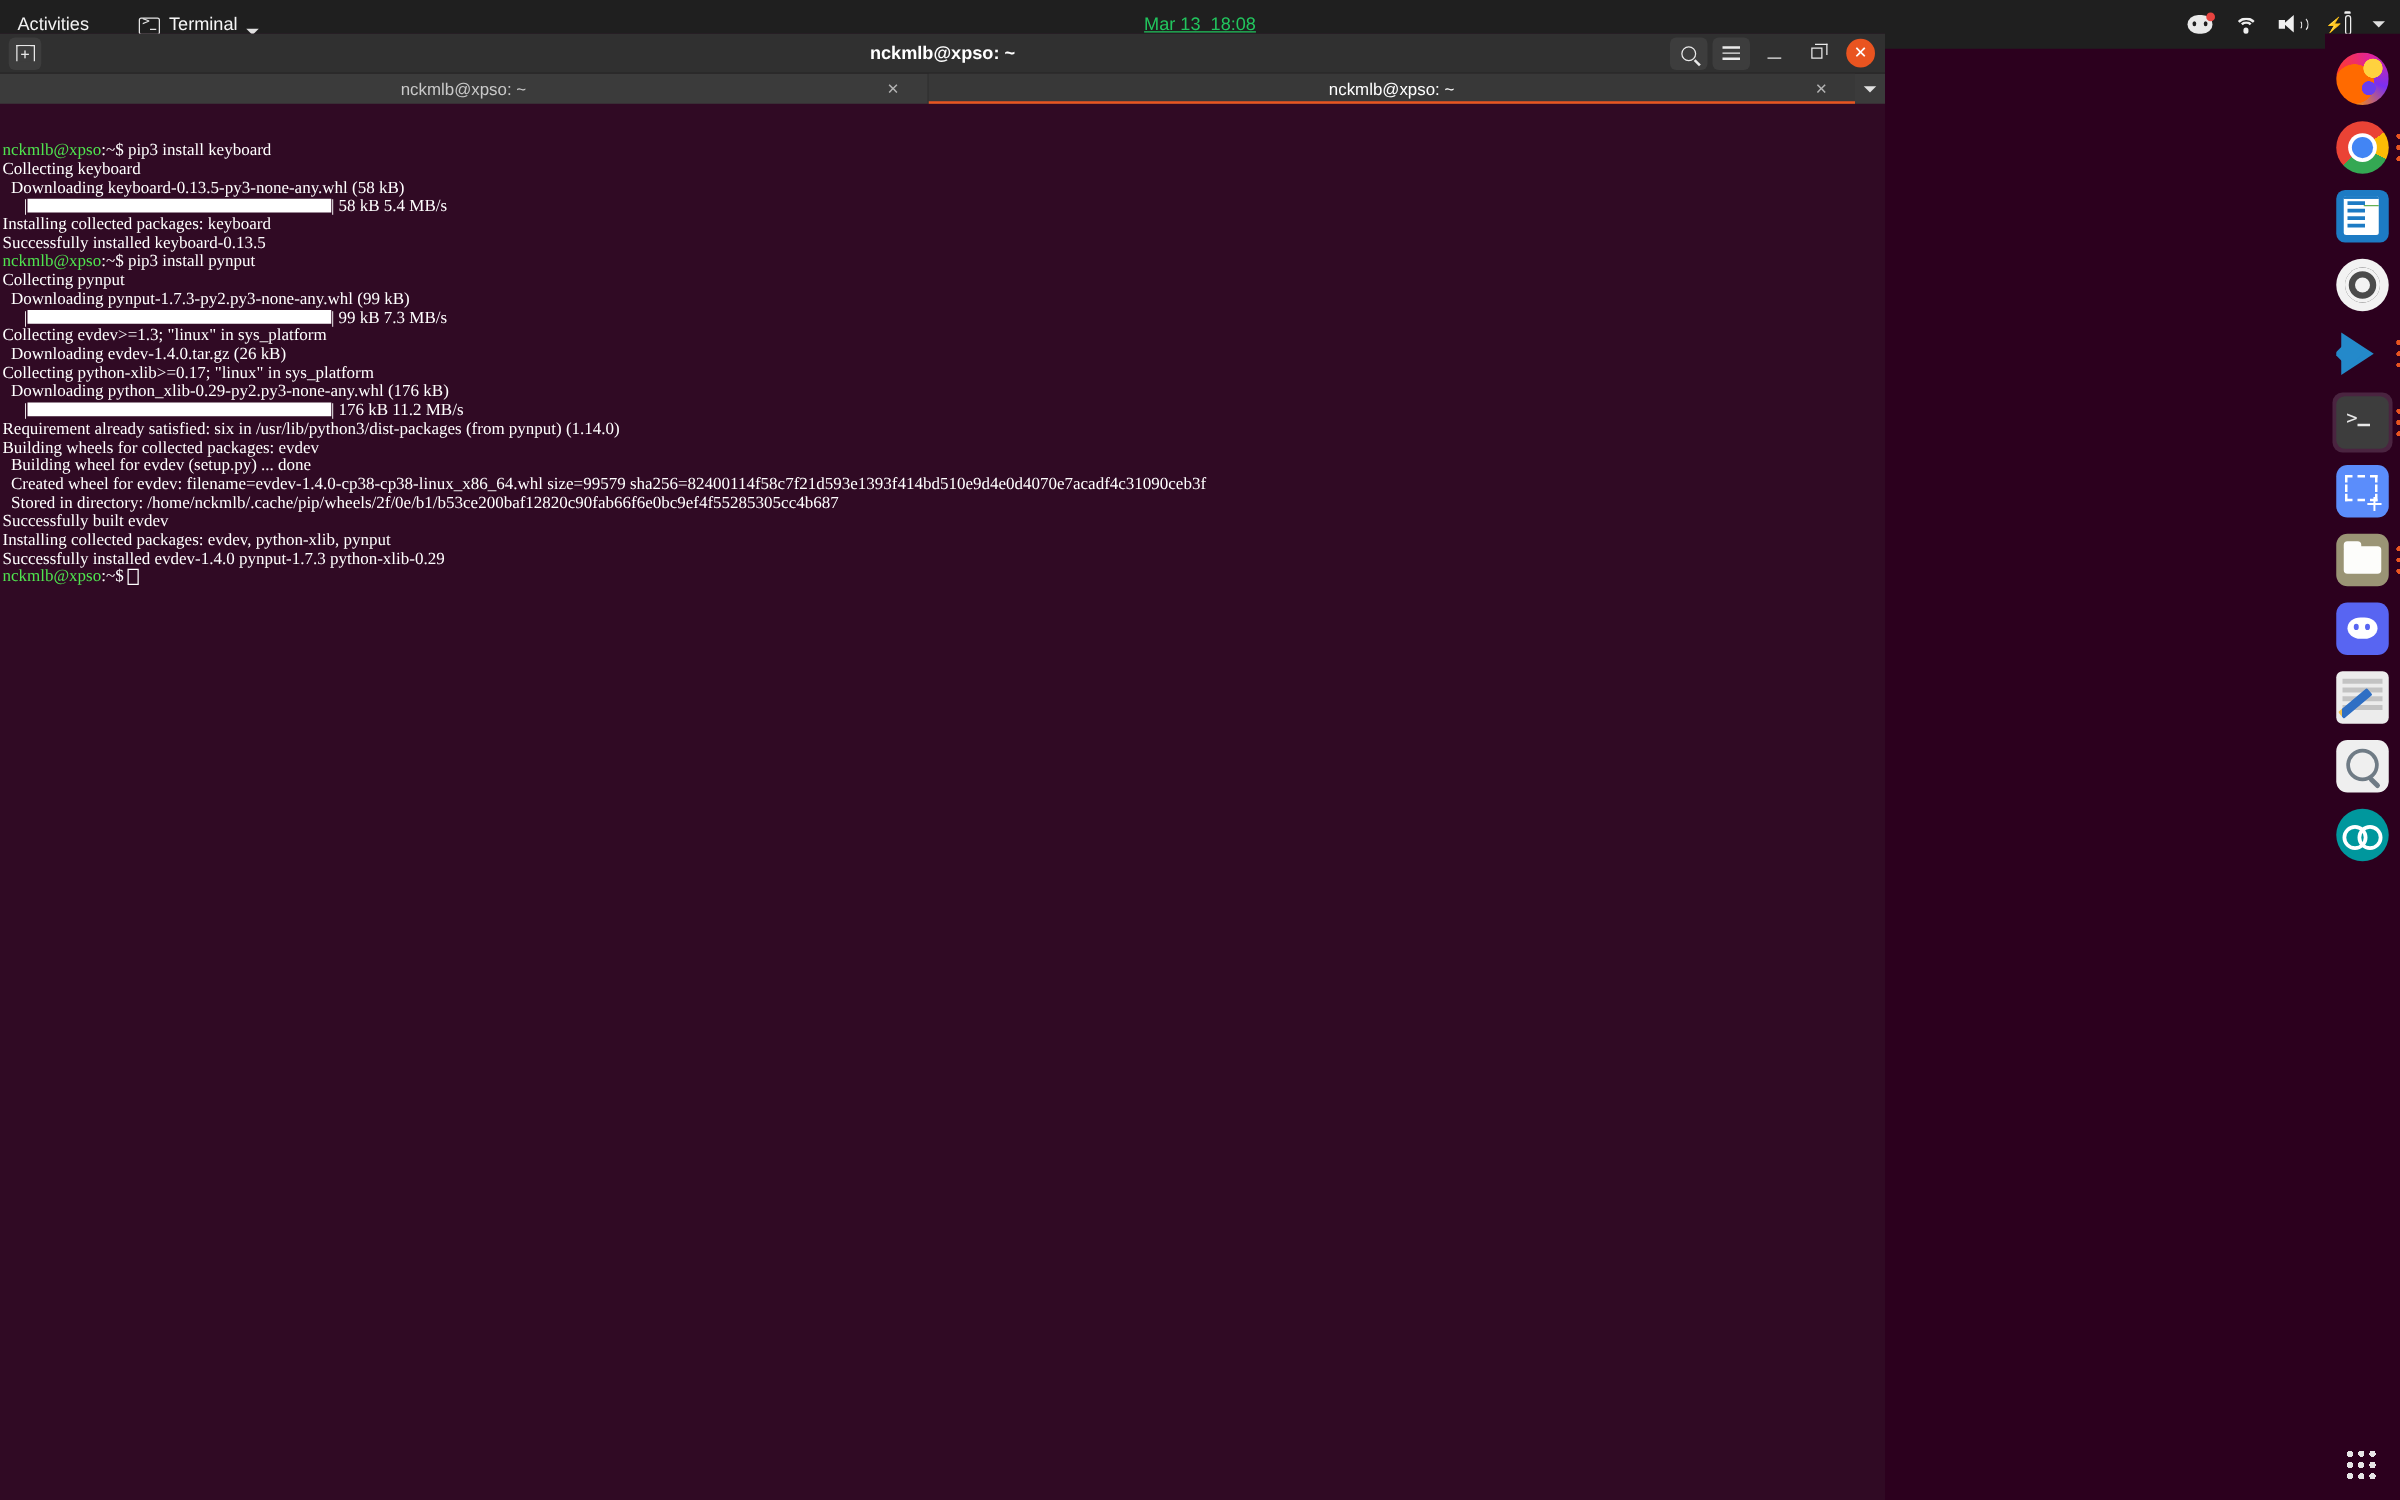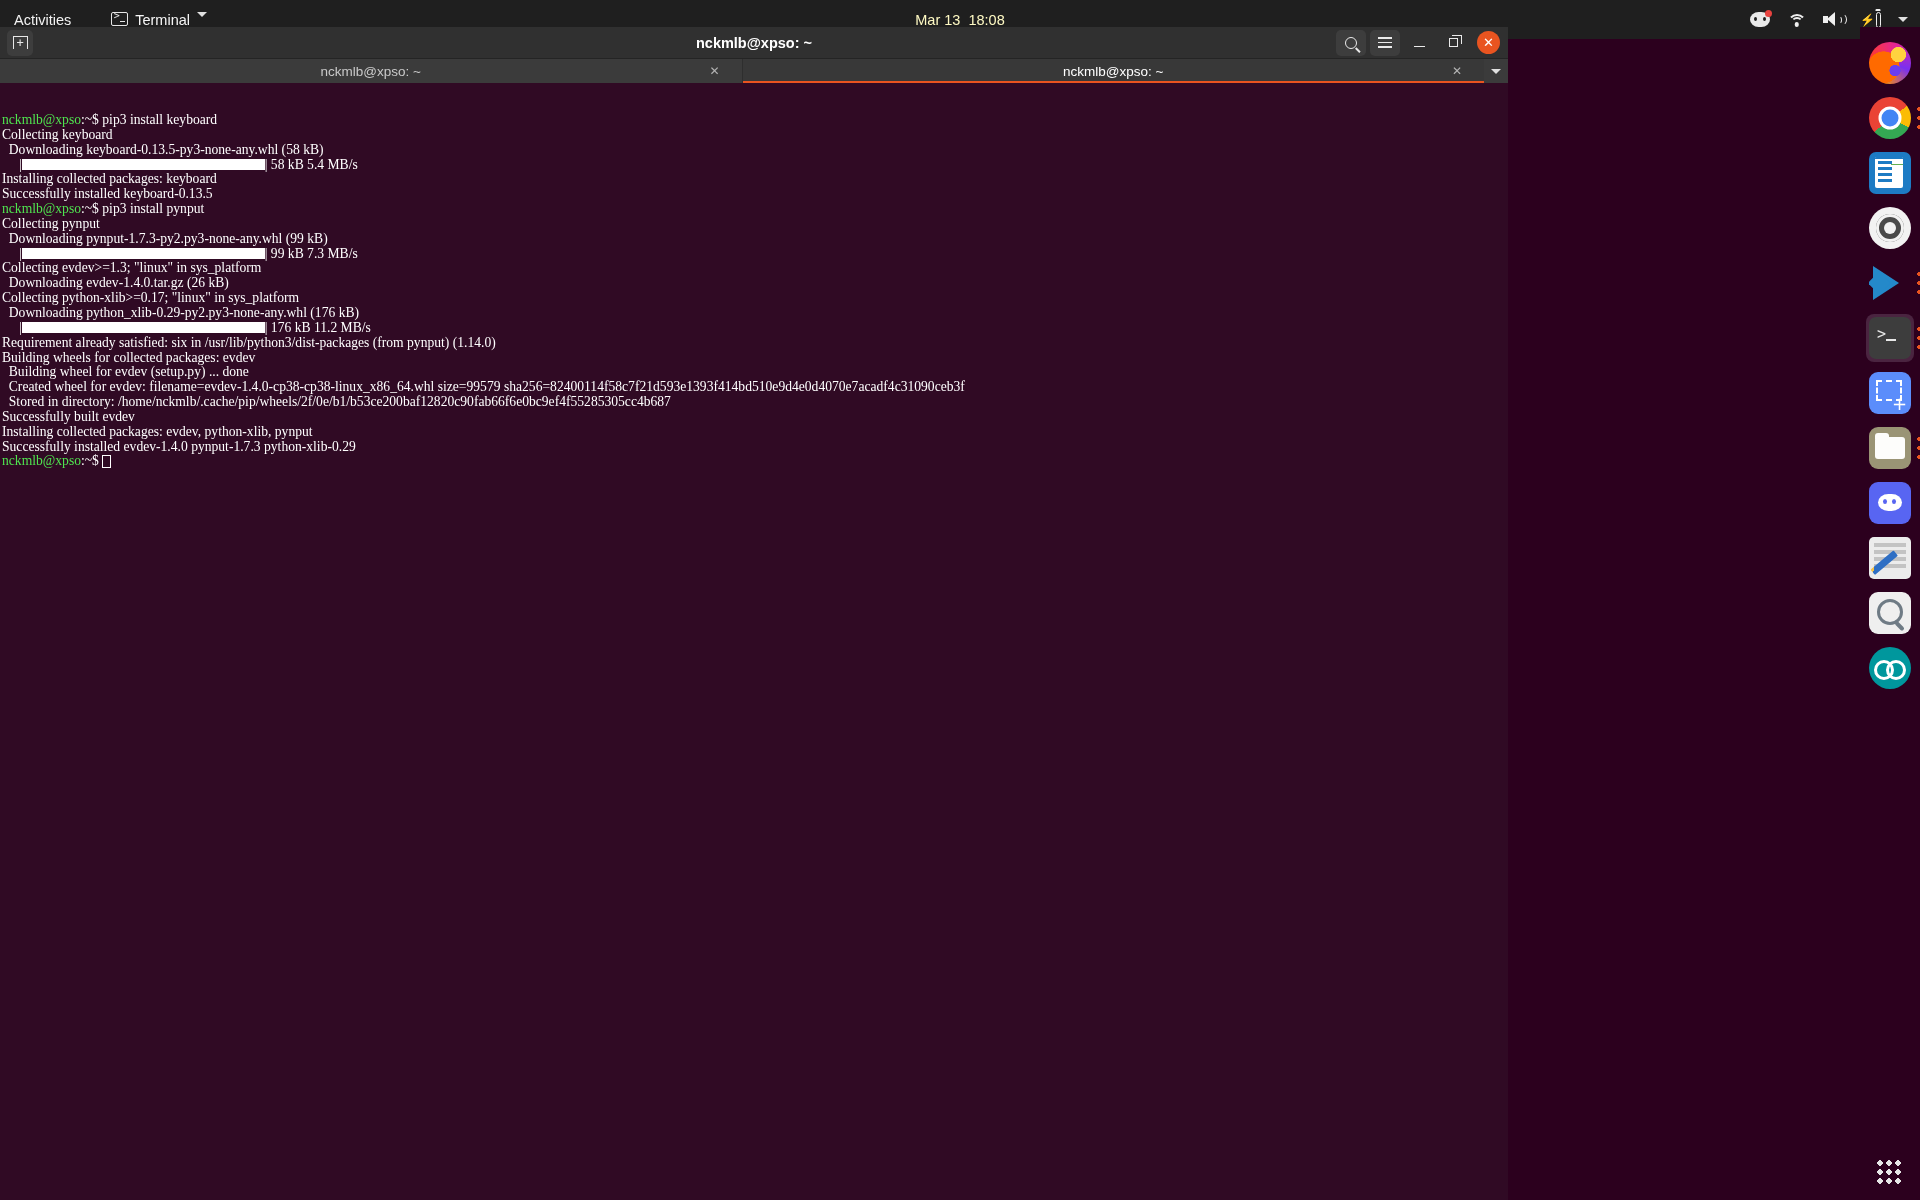--- a/index.html
+++ b/index.html
@@ -4,32 +4,32 @@
 <style>
   * { margin:0; padding:0; box-sizing:border-box; }
   html,body { width:1920px; height:1200px; overflow:hidden; background:#2c001e;
               font-family:"Liberation Sans", sans-serif; }
 
   
   #topbar { position:absolute; top:0; left:0; width:1920px; height:39px;
             background:#1f1f1f; color:#ffffff; font-size:14.5px;
             display:flex; align-items:center; }
   #activities { margin-left:14px; font-size:14.5px; color:#f2f2f2; cursor:pointer; }
-  #app-menu { display:flex; align-items:flex-start; gap:7px; margin-left:40px; cursor:pointer; }
+  #app-menu { display:flex; align-items:flex-end; gap:7px; margin-left:40px; cursor:pointer; }
   #app-menu .app-ic { width:17px; height:14px; border:1.6px solid #e6e6e6; border-radius:2px;
                       position:relative; }
   #app-menu .app-ic::before { content:">"; position:absolute; left:1.5px; top:-2.5px;
                               font-size:10px; color:#e6e6e6; font-family:"DejaVu Sans Mono", monospace;}
   #app-menu .app-ic::after { content:""; position:absolute; left:8px; bottom:2.5px; width:5px;
                              height:1.5px; background:#e6e6e6; }
   #app-menu .label { font-size:14.5px; color:#f5f5f5; }
   .caret-dn { width:0; height:0; border-left:5px solid transparent; border-right:5px solid transparent;
               border-top:5.5px solid #e0e0e0; }
-  #clock { position:absolute; left:50%; transform:translateX(-50%); font-size:14.5px; color:#fef9c3;
-           white-space:pre; cursor:pointer; }
+  #clock { position:absolute; left:50%; transform:translateX(-50%); font-size:14.5px; color:#22c55e;
+           white-space:pre; cursor:pointer;text-decoration:underline; }
   #tray { position:absolute; right:12px; display:flex; align-items:center; gap:17px; }
   .tray-ic { position:relative; cursor:pointer; display:flex; align-items:center; }
 
   
   .disc { width:20px; height:15px; background:#e9e9e9; border-radius:50%/58%; position:relative; }
   .disc::before,.disc::after { content:""; position:absolute; top:4.5px; width:3.4px; height:4.6px;
         background:#1f1f1f; border-radius:50%; }
   .disc::before{ left:4px;} .disc::after{ right:4px;}
   .badge { position:absolute; top:-2px; right:-2px; width:7px; height:7px; background:#e8433f;
            border-radius:50%; }

